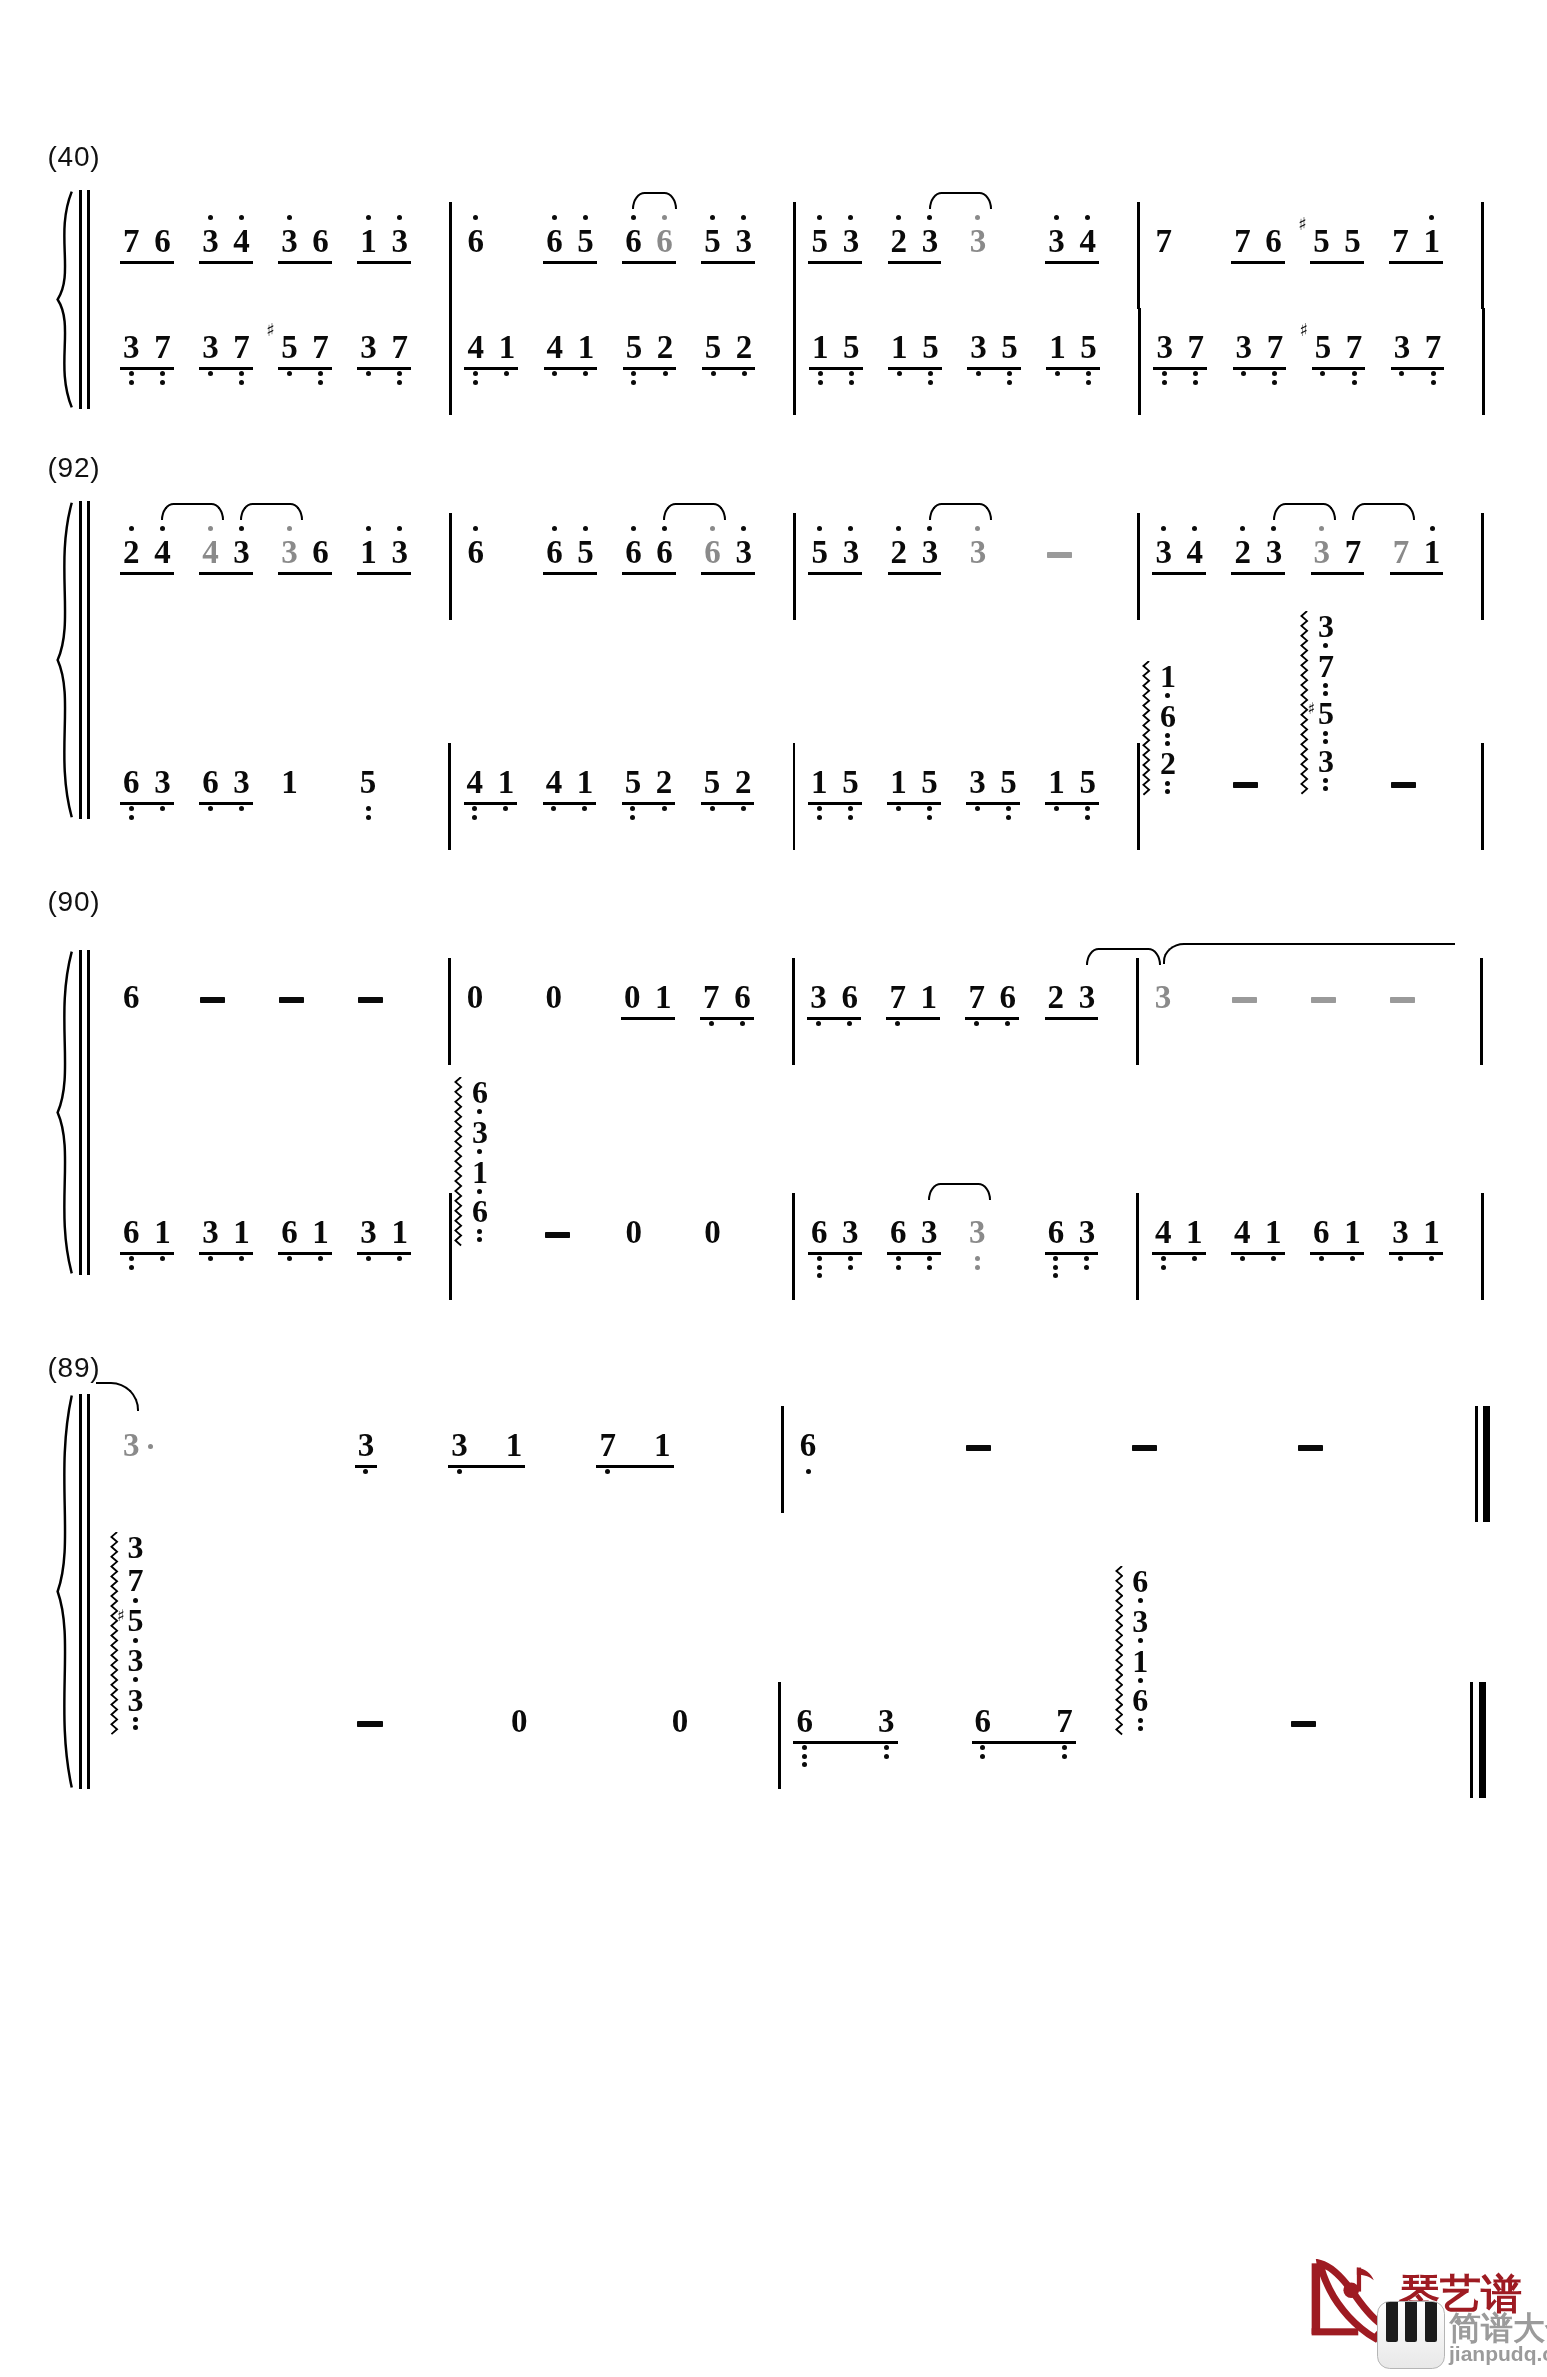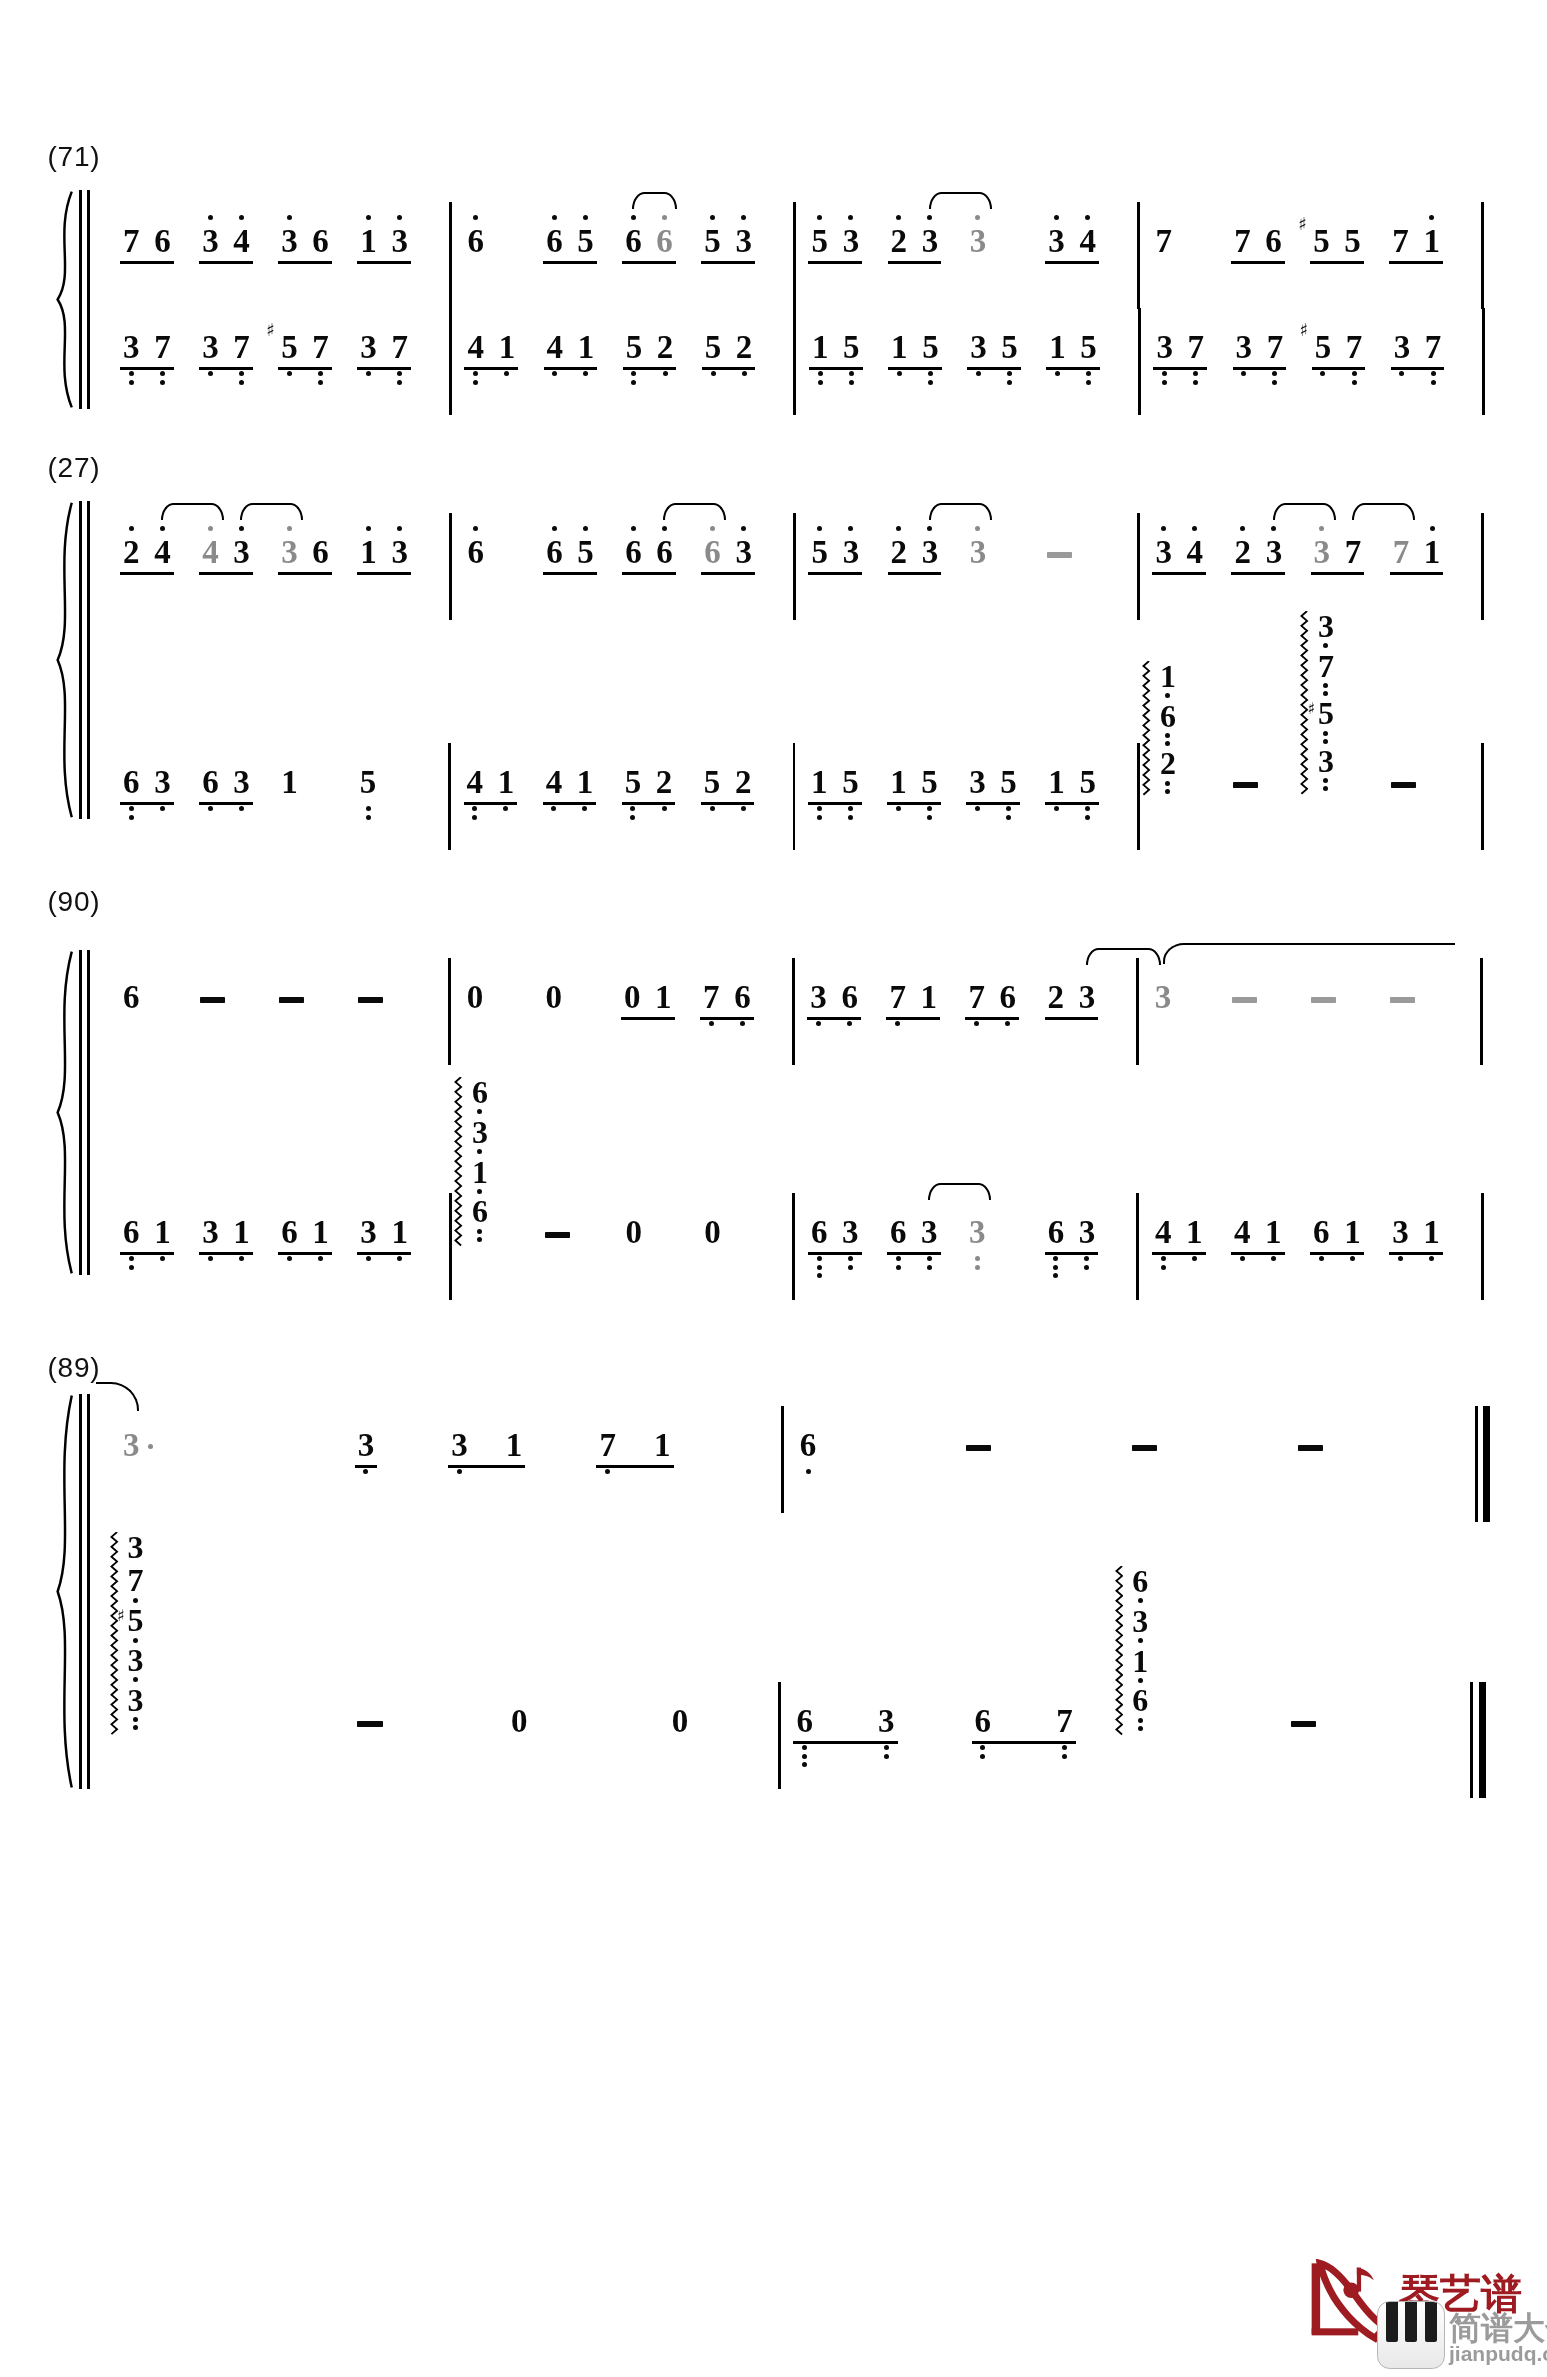--- a/index.html
+++ b/index.html
@@ -61,21 +61,21 @@
     <div class="wm-brand" style="left:93px;top:18.4px;color:#9e1b22;">琴艺谱</div>
     <div class="wm-keys" style="left:71px;top:52px;">
       <div class="bk"></div>
         <div class="bk"></div>
         <div class="bk"></div>
     </div>
     <div class="wm-cat" style="left:143px;top:58px;color:#9b9b9b;">简谱大全</div>
     <div class="wm-site" style="left:143px;top:93px;color:#9b9b9b;">jianpudq.com</div>
   </div>
 <div class="system" style="top: 141px; height: 304px;">
-      <div class="mnum">(71)</div>
+      <div class="mnum">(40)</div>
       <svg width="25.4" height="219" class="brace" style="top: 49px;" viewBox="0 0 36 310">
         <path d="M 28 2 C 4 62 32 117.8 8 155 C 32 192.2 4 248 28 308" fill="none" stroke="#000" stroke-width="3.5"></path>
       </svg>
       <div class="vline" style="left: 37px; top: 49px; height: 219px;"></div>
       <div class="vline" style="left: 45px; top: 49px; height: 219px;"></div>
       <div class="row" style="top: 69px;">
         <div class="group" style="gap: 8.5px; margin-right: 25.4px;">
           <div class="note">
             <div class="ua"></div>
             <span class="digit">7</span>
@@ -570,21 +570,21 @@
               <span class="dt"></span>
               <span class="dt"></span>
             </div>
           </div>
           <div class="beam"></div>
         </div>
         <div class="bar"></div>
       </div>
     </div>
     <div class="system" style="top: 452px; height: 395px;">
-      <div class="mnum">(27)</div>
+      <div class="mnum">(92)</div>
       <svg width="25.4" height="318" class="brace" style="top: 49px;" viewBox="0 0 36 450">
         <path d="M 28 2 C 4 90 32 171 8 225 C 32 279 4 360 28 448" fill="none" stroke="#000" stroke-width="3.5"></path>
       </svg>
       <div class="vline" style="left: 37px; top: 49px; height: 318px;"></div>
       <div class="vline" style="left: 45px; top: 49px; height: 318px;"></div>
       <div class="row" style="top: 69px;">
         <div class="group" style="gap: 8.5px; margin-right: 25.4px;">
           <div class="note">
             <div class="ua">
               <span class="dt"></span>

